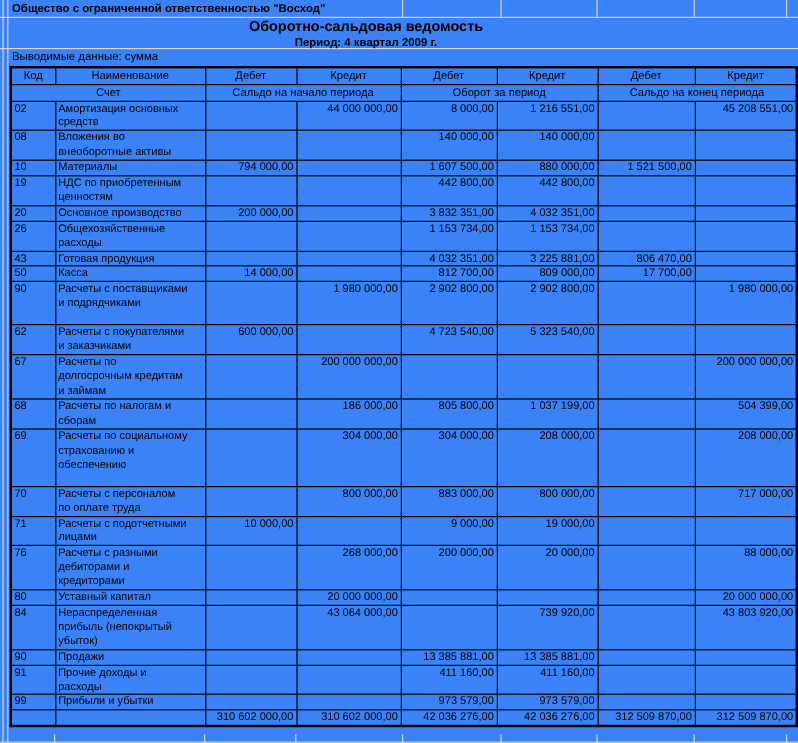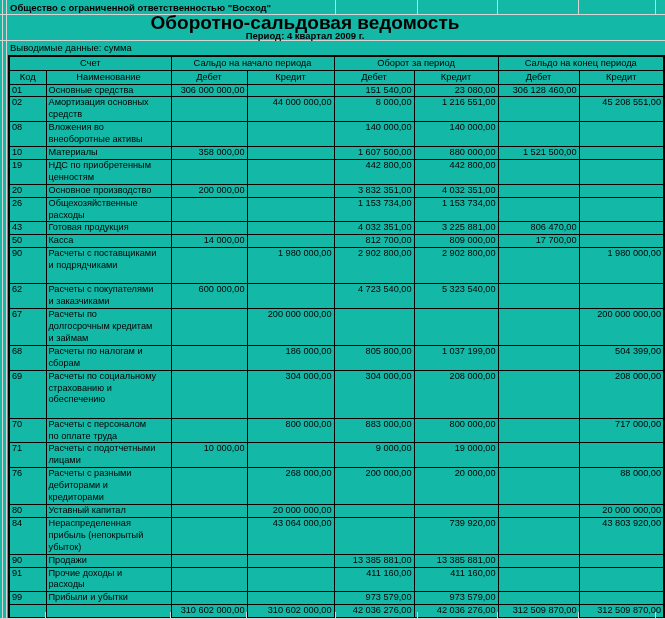--- a/index.html
+++ b/index.html
@@ -1,36 +1,36 @@
 <!DOCTYPE html>
 <html><head>
 <meta charset="utf-8">
 <style>
   * { margin:0; padding:0; box-sizing:border-box; }
   html,body { background:#fff; }
   .page {
-    position:relative; width:665px; height:619px; background:#14b8a6;
+    position:relative; width:665px; height:619px; background:#3b82f6;
     font-family:"Liberation Sans", sans-serif; color:#000; overflow:hidden;
   }
   
   .margin-line { position:absolute; top:0; bottom:0; width:1px; background:#d6d6d6; }
   .ml-a { left:2px; } .ml-b { left:6px; }
   .faint-h { position:absolute; left:0; width:665px; height:1px; background:#d6d6d6; }
   .faint-v { position:absolute; width:1px; background:#d6d6d6; }
   .topband .faint-v { top:0; height:14px; }
   .bottomband .faint-v { top:612px; height:7px; }
 
   
   .company {
     position:absolute; left:10px; top:1px; width:600px;
     font-size:9.5px; font-weight:bold; line-height:13px; white-space:nowrap;
   }
   .title {
     position:absolute; left:8px; top:15px; width:594px; text-align:center;
-    font-size:19px; font-weight:bold; line-height:15px;
+    font-size:12px; font-weight:bold; line-height:15px;
   }
   .period {
     position:absolute; left:8px; top:30px; width:594px; text-align:center;
     font-size:9.5px; font-weight:bold; line-height:11px;
   }
   .note {
     position:absolute; left:10px; top:42px; width:400px;
     font-size:9.5px; line-height:12px;
   }
 
@@ -80,47 +80,37 @@
         <col style="width:125px">
       <col style="width:76px">
         <col style="width:87px">
       <col style="width:80px">
         <col style="width:84px">
       <col style="width:81px">
         <col style="width:85px">
     </colgroup>
     <thead>
       <tr>
-        <th colspan="2">Счет</th>
-        <th colspan="2">Сальдо на начало периода</th>
-        <th colspan="2">Оборот за период</th>
-        <th colspan="2">Сальдо на конец периода</th>
-      </tr>
-      <tr>
         <th>Код</th>
         <th>Наименование</th>
         <th>Дебет</th>
         <th>Кредит</th>
         <th>Дебет</th>
         <th>Кредит</th>
         <th>Дебет</th>
         <th>Кредит</th>
       </tr>
+      <tr>
+        <th colspan="2">Счет</th>
+        <th colspan="2">Сальдо на начало периода</th>
+        <th colspan="2">Оборот за период</th>
+        <th colspan="2">Сальдо на конец периода</th>
+      </tr>
     </thead>
     <tbody>
-        <tr style="height: 12px;">
-          <td class="c-code">01</td>
-          <td class="c-name">Основные средства</td>
-          <td class="c-num">306 000 000,00</td>
-          <td class="c-num"></td>
-          <td class="c-num">151 540,00</td>
-          <td class="c-num">23 080,00</td>
-          <td class="c-num">306 128 460,00</td>
-          <td class="c-num"></td>
-        </tr>
         <tr style="height: 24px;">
           <td class="c-code">02</td>
           <td class="c-name">Амортизация основных
 средств</td>
           <td class="c-num"></td>
           <td class="c-num">44 000 000,00</td>
           <td class="c-num">8 000,00</td>
           <td class="c-num">1 216 551,00</td>
           <td class="c-num"></td>
           <td class="c-num">45 208 551,00</td>
@@ -132,21 +122,21 @@
           <td class="c-num"></td>
           <td class="c-num"></td>
           <td class="c-num">140 000,00</td>
           <td class="c-num">140 000,00</td>
           <td class="c-num"></td>
           <td class="c-num"></td>
         </tr>
         <tr style="height: 12px;">
           <td class="c-code">10</td>
           <td class="c-name">Материалы</td>
-          <td class="c-num">358 000,00</td>
+          <td class="c-num">794 000,00</td>
           <td class="c-num"></td>
           <td class="c-num">1 607 500,00</td>
           <td class="c-num">880 000,00</td>
           <td class="c-num">1 521 500,00</td>
           <td class="c-num"></td>
         </tr>
         <tr style="height: 24px;">
           <td class="c-code">19</td>
           <td class="c-name">НДС по приобретенным
 ценностям</td>

